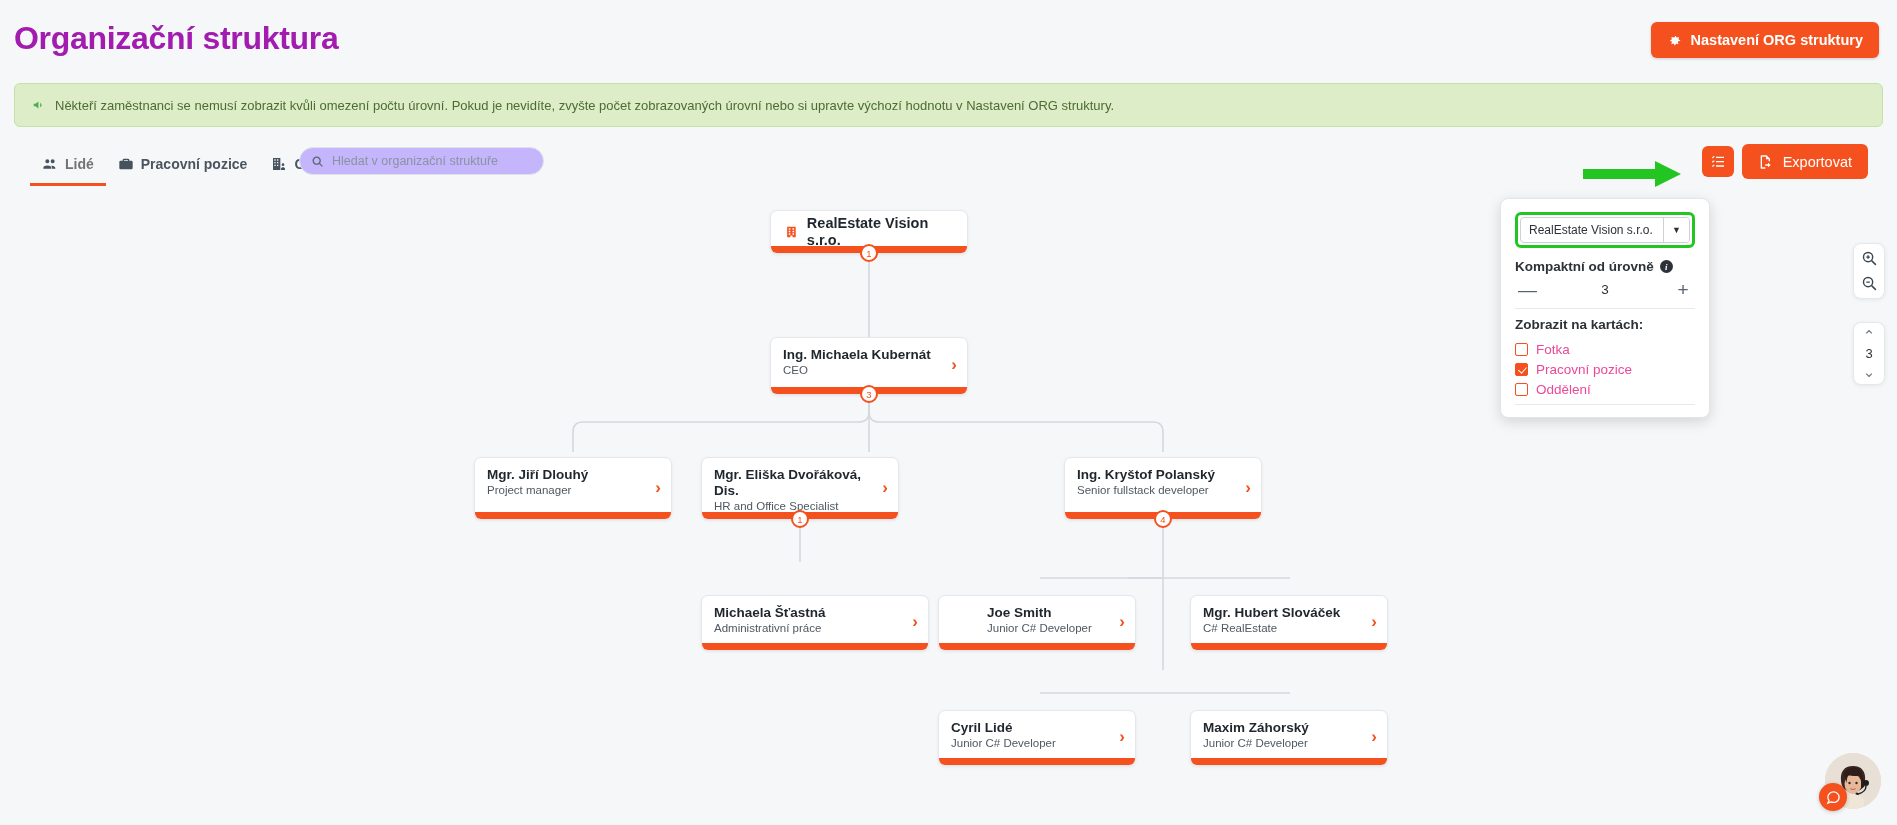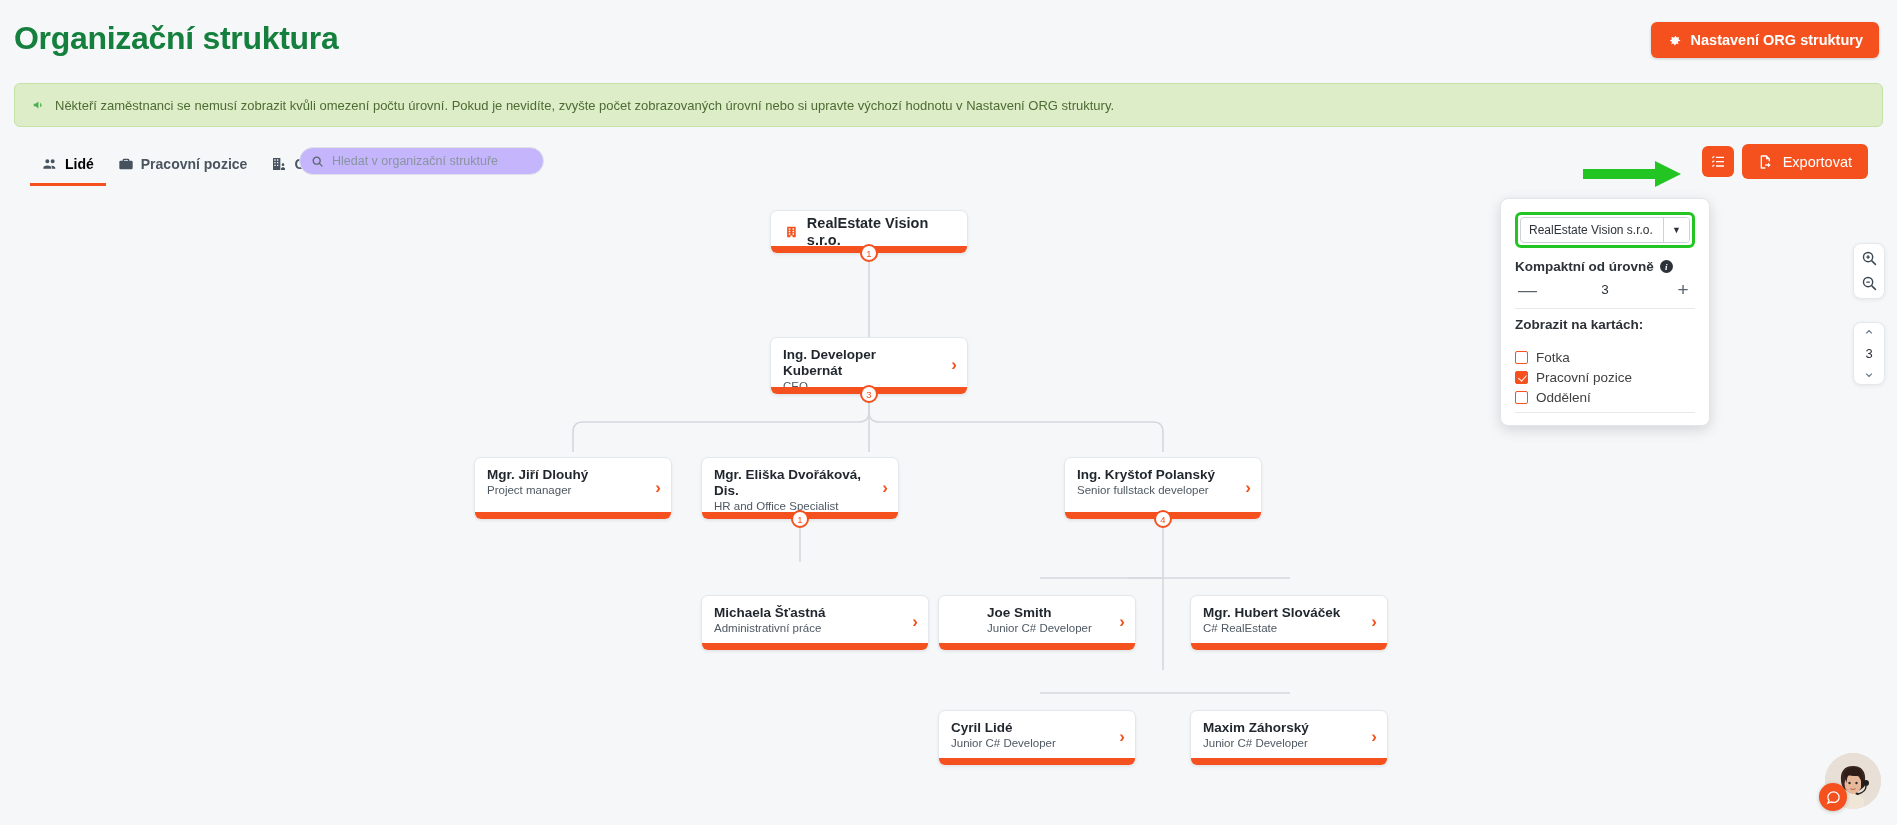--- a/index.html
+++ b/index.html
@@ -7,21 +7,21 @@
     width: 1897px; height: 825px;
     background: #f5f7f9;
     font-family: "Liberation Sans", sans-serif;
     overflow: hidden;
   }
   .page { position: relative; width: 1897px; height: 825px; }
 
   
   .page-title {
     position: absolute; left: 14px; top: 20px;
-    font-size: 32px; font-weight: bold; color: #15803d;
+    font-size: 32px; font-weight: bold; color: #a21caf;
     letter-spacing: -0.3px;
   }
   .settings-btn {
     position: absolute; right: 18px; top: 22px;
     height: 36px; padding: 0 16px;
     background: #f4511e; color: #fff;
     border: none; border-radius: 6px;
     font-size: 14.5px; font-weight: bold;
     font-family: "Liberation Sans", sans-serif;
     display: flex; align-items: center; gap: 9px;
@@ -45,21 +45,21 @@
     position: absolute; left: 14px; top: 150px;
     width: 1869px; height: 50px;
   }
   .tabs { position: absolute; left: 16px; top: 0; display: flex; gap: 0; }
   .tab {
     display: flex; align-items: center; gap: 7px;
     padding: 6px 12px 11px 12px;
     font-size: 14px; font-weight: bold; color: #4a5560;
     cursor: pointer; border-bottom: 3px solid transparent;
   }
-  .tab.active { color: #000000; border-bottom-color: #f4511e; }
+  .tab.active { color: #737373; border-bottom-color: #f4511e; }
   .tab svg { width: 16px; height: 16px; flex: none; }
 
   .search-box {
     position: absolute; left: 285px; top: -3px;
     width: 245px; height: 28px;
     border: 1px solid #dfe3e8; border-radius: 14px;
     background: #c4b5fd; display: flex; align-items: center;
     padding: 0 11px; gap: 8px;
   }
   .search-box input {
@@ -123,24 +123,24 @@
     display: inline-flex; align-items: center; justify-content: center;
     font-style: italic; font-family: "Liberation Serif", serif;
   }
   .stepper {
     display: flex; align-items: center; justify-content: space-between;
     padding: 2px 3px 9px 3px;
     border-bottom: 1px solid #e6e9ec; margin-bottom: 8px;
   }
   .step-btn { font-size: 19px; color: #5a636c; cursor: pointer; line-height: 1; width: 18px; text-align: center; }
   .step-val { font-size: 13.5px; color: #2c3238; }
-  .dd-sub { font-size: 13.5px; font-weight: bold; color: #2c3238; margin-bottom: 18px; }
+  .dd-sub { font-size: 13.5px; font-weight: bold; color: #2c3238; margin-bottom: 10px; }
   .chk-row {
     display: flex; align-items: center; gap: 8px;
-    font-size: 13.5px; color: #404040; margin-bottom: 5px; cursor: pointer;
+    font-size: 13.5px; color: #ec4899; margin-bottom: 5px; cursor: pointer;
   }
   .chk {
     width: 13px; height: 13px; border: 1.5px solid #f4511e; border-radius: 2px;
     background: #fff; flex: none; position: relative;
   }
   .chk.on { background: #f4511e; }
   .chk.on::after {
     content: ""; position: absolute; left: 3.5px; top: 0.5px;
     width: 3.5px; height: 7px; border: solid #fff;
     border-width: 0 1.8px 1.8px 0; transform: rotate(42deg);
@@ -368,21 +368,21 @@
     <div class="card root-card" style="left:770px; top:10px; width:198px; height:44px;">
       <svg width="14" height="16" viewBox="0 0 24 24" fill="#f4511e">
         <path d="M4 2h16v20H4V2zm3 3v2.6h3V5H7zm7 0v2.6h3V5h-3zM7 9.7v2.6h3V9.7H7zm7 0v2.6h3V9.7h-3zM7 14.4V17h3v-2.6H7zm7 0V17h3v-2.6h-3zm-4 4.2V22h4v-3.4h-4z"></path>
       </svg>
       <div class="name">RealEstate Vision s.r.o.</div>
       <div class="bar"></div>
       <div class="badge">1</div>
     </div>
 
     <div class="card" style="left:770px; top:137px; width:198px; height:58px;">
-      <div class="name">Ing. Developer Kubernát</div>
+      <div class="name">Ing. Michaela Kubernát</div>
       <div class="role">CEO</div>
       <div class="chev">›</div>
       <div class="bar"></div>
       <div class="badge">3</div>
     </div>
 
     <div class="card" style="left:474px; top:257px; width:198px; height:63px;">
       <div class="name">Mgr. Jiří Dlouhý</div>
       <div class="role">Project manager</div>
       <div class="chev">›</div>

